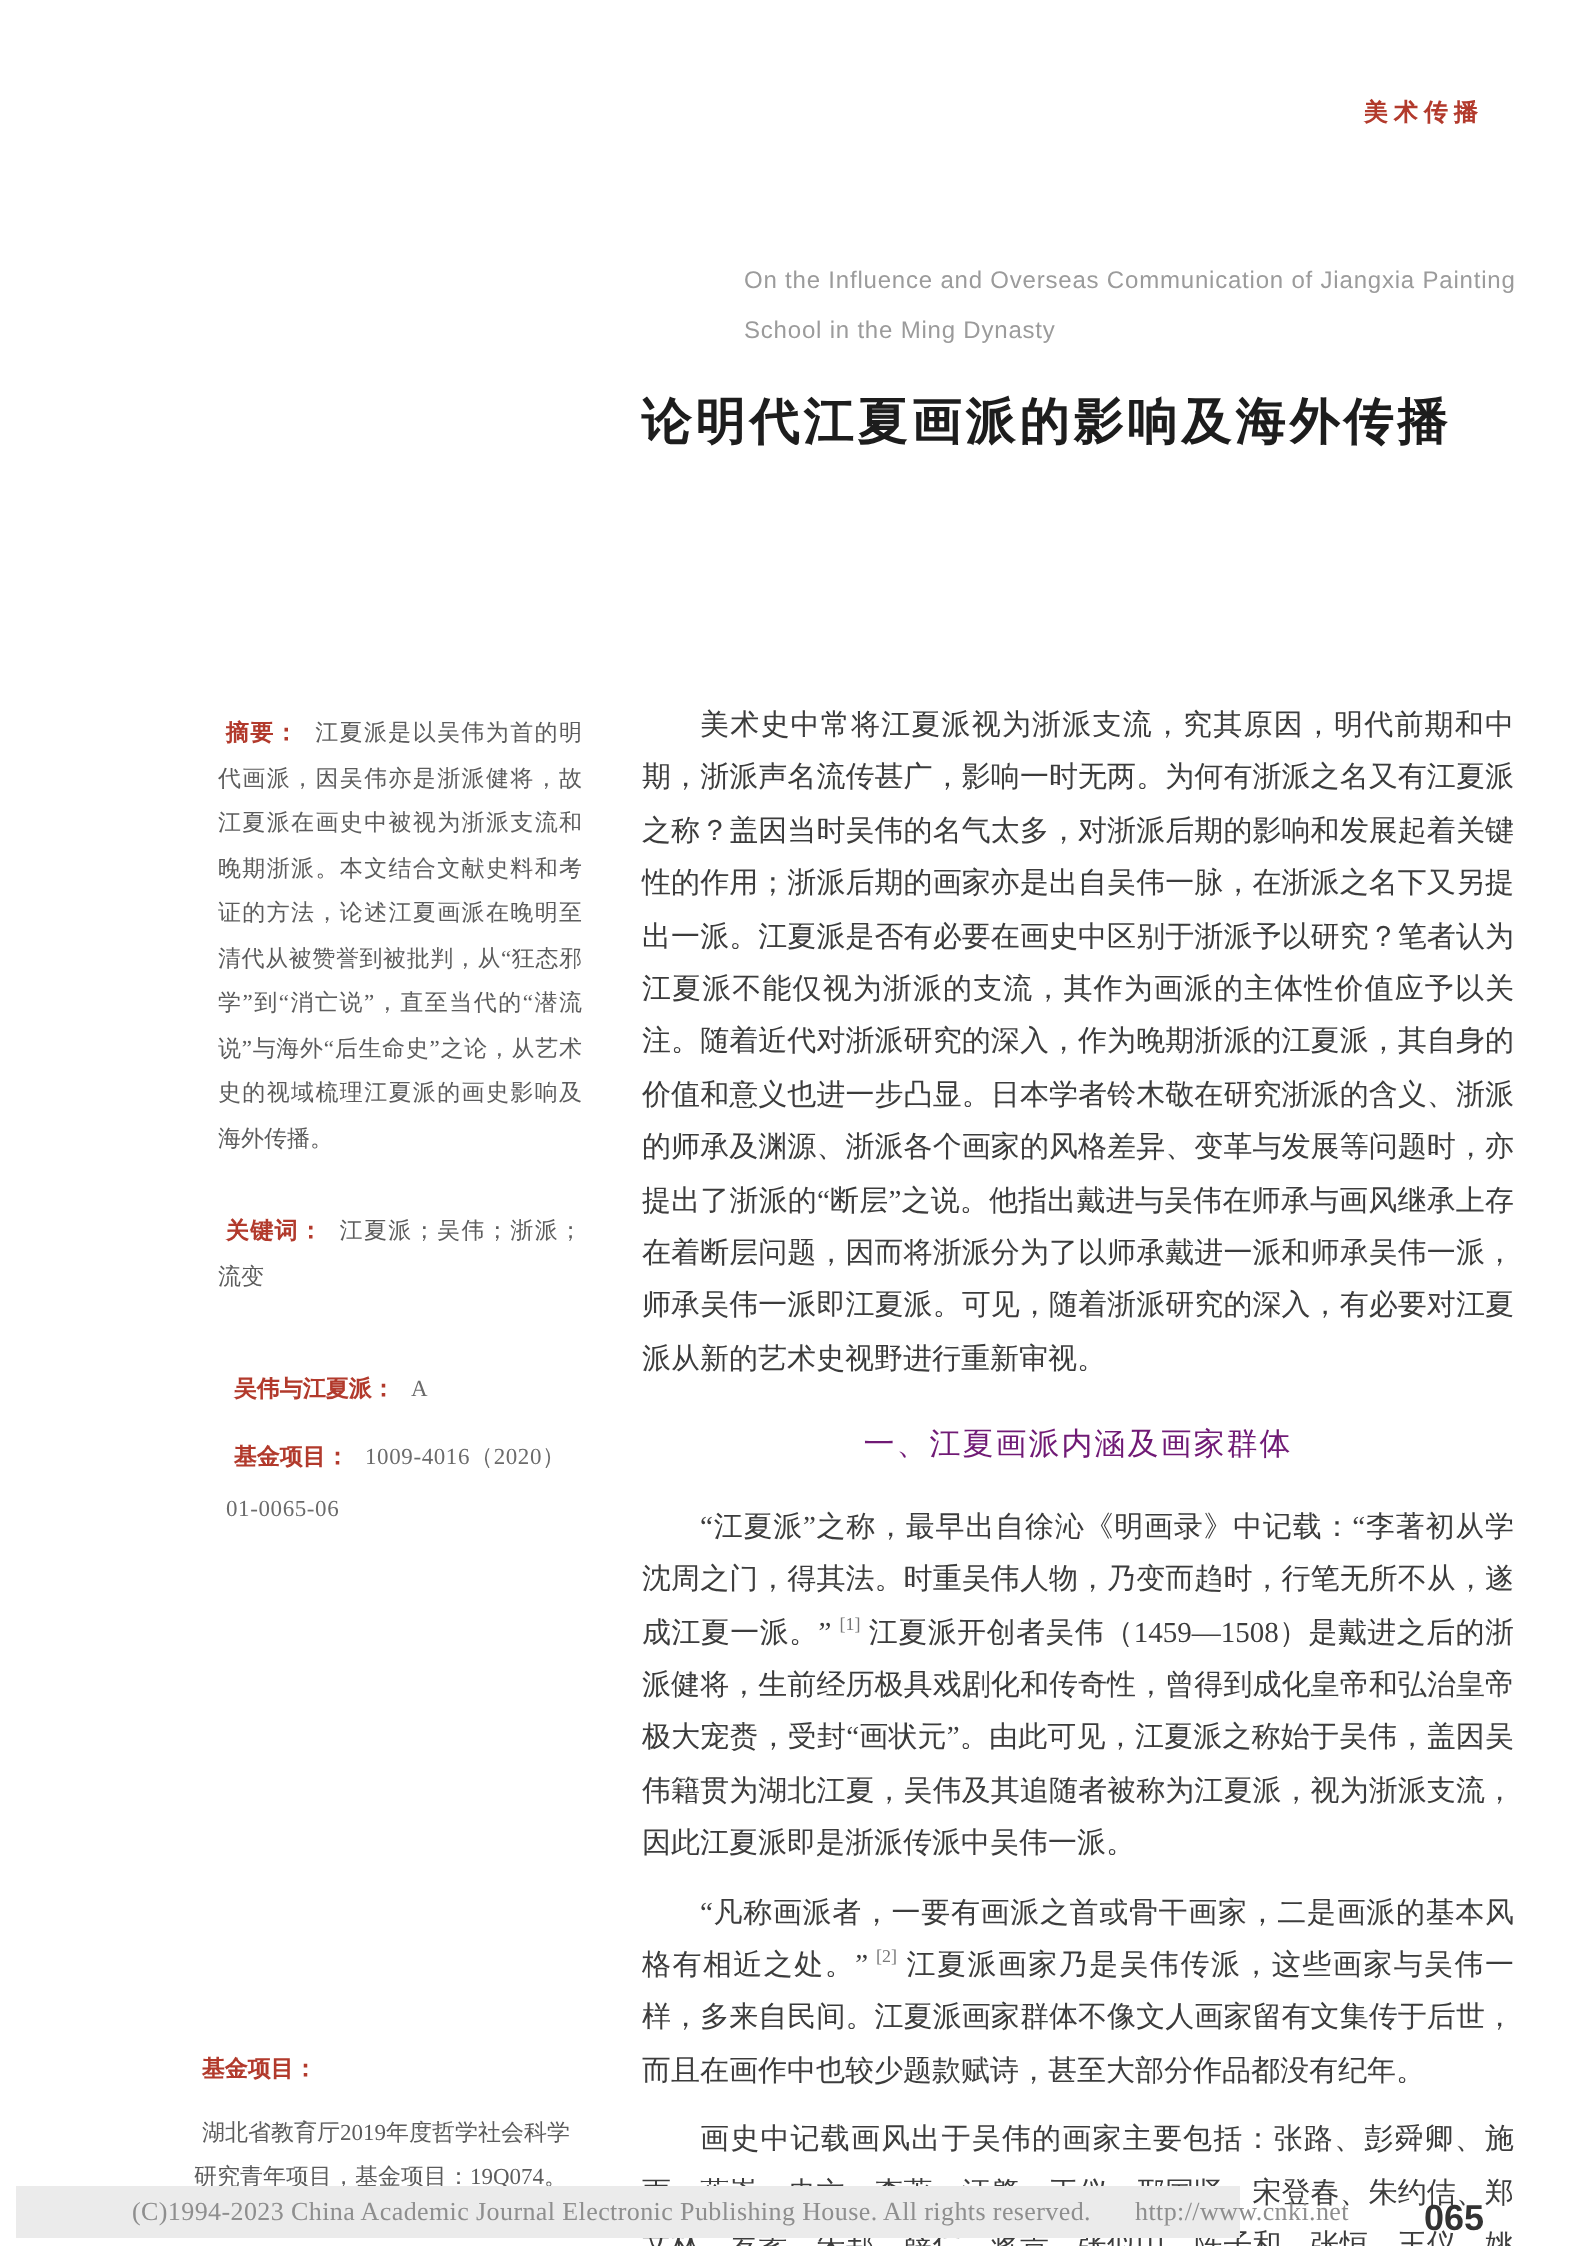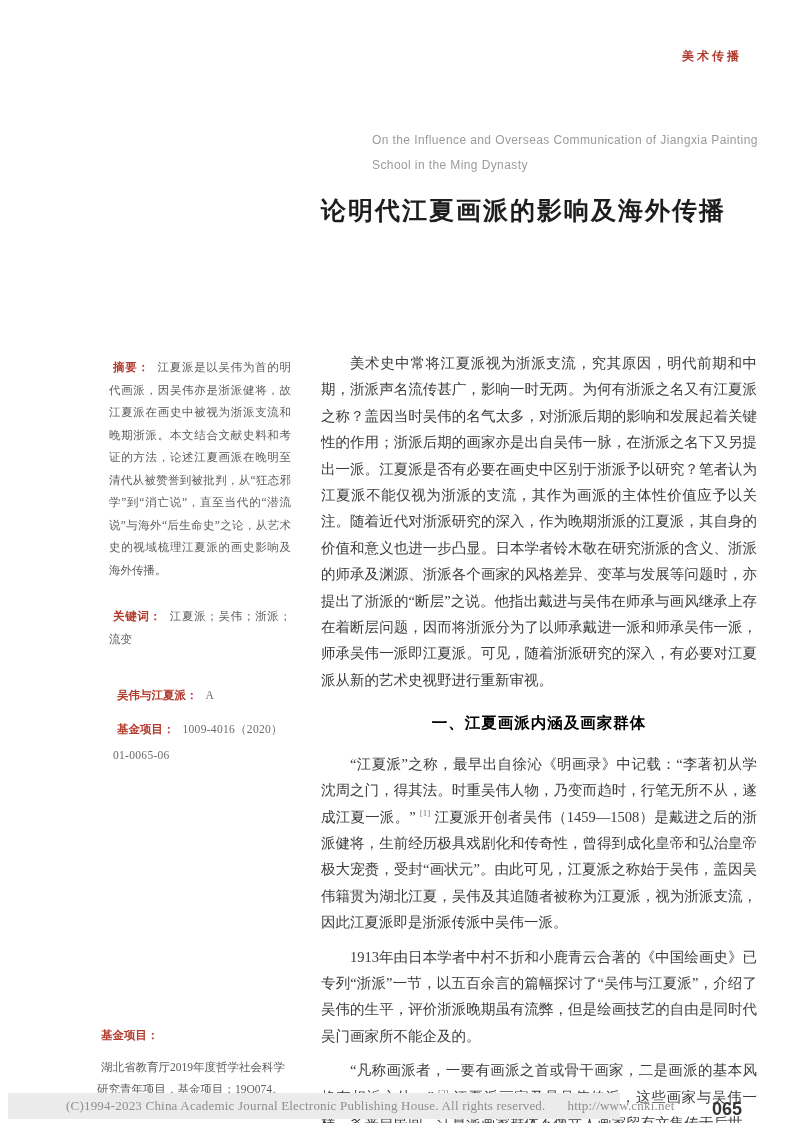--- a/index.html
+++ b/index.html
@@ -101,22 +101,22 @@
     width: 452px;
     font-size: 14.5px;
     line-height: 26.4px;
     color: #3c3c3c;
     text-align: justify;
   }
   .main-col p { text-indent: 2em; }
   .section-heading {
     font-family: "Liberation Sans", "DejaVu Sans", sans-serif;
     font-size: 15.5px;
-    font-weight: bold;
-    color: #000000;
+    font-weight: normal;
+    color: #701a75;
     text-align: center;
     margin: 9px 0 6px 0;
     letter-spacing: 1px;
   }
   sup.ref {
     font-size: 9px;
     color: #777777;
     vertical-align: super;
     line-height: 0;
   }
@@ -184,21 +184,20 @@
 
   <div class="fund-block">
     <span class="side-label">基金项目：</span>
     <span>湖北省教育厅2019年度哲学社会科学研究青年项目，基金项目：19Q074。</span>
   </div>
 
   <div class="main-col">
     <p class="refs">美术史中常将江夏派视为浙派支流，究其原因，明代前期和中期，浙派声名流传甚广，影响一时无两。为何有浙派之名又有江夏派之称？盖因当时吴伟的名气太多，对浙派后期的影响和发展起着关键性的作用；浙派后期的画家亦是出自吴伟一脉，在浙派之名下又另提出一派。江夏派是否有必要在画史中区别于浙派予以研究？笔者认为江夏派不能仅视为浙派的支流，其作为画派的主体性价值应予以关注。随着近代对浙派研究的深入，作为晚期浙派的江夏派，其自身的价值和意义也进一步凸显。日本学者铃木敬在研究浙派的含义、浙派的师承及渊源、浙派各个画家的风格差异、变革与发展等问题时，亦提出了浙派的“断层”之说。他指出戴进与吴伟在师承与画风继承上存在着断层问题，因而将浙派分为了以师承戴进一派和师承吴伟一派，师承吴伟一派即江夏派。可见，随着浙派研究的深入，有必要对江夏派从新的艺术史视野进行重新审视。</p>
     <div class="section-heading">一、江夏画派内涵及画家群体</div>
     <p class="refs">“江夏派”之称，最早出自徐沁《明画录》中记载：“李著初从学沈周之门，得其法。时重吴伟人物，乃变而趋时，行笔无所不从，遂成江夏一派。”<sup class="ref">[1]</sup>江夏派开创者吴伟（1459—1508）是戴进之后的浙派健将，生前经历极具戏剧化和传奇性，曾得到成化皇帝和弘治皇帝极大宠赉，受封“画状元”。由此可见，江夏派之称始于吴伟，盖因吴伟籍贯为湖北江夏，吴伟及其追随者被称为江夏派，视为浙派支流，因此江夏派即是浙派传派中吴伟一派。</p>
-    <p class="refs">1913年由日本学者中村不折和小鹿青云合著的《中国绘画史》已专列“浙派”一节，以五百余言的篇幅探讨了“吴伟与江夏派”，介绍了吴伟的生平，评价浙派晚期虽有流弊，但是绘画技艺的自由是同时代吴门画家所不能企及的。</p>
     <p class="refs">“凡称画派者，一要有画派之首或骨干画家，二是画派的基本风格有相近之处。”<sup class="ref">[2]</sup>江夏派画家乃是吴伟传派，这些画家与吴伟一样，多来自民间。江夏派画家群体不像文人画家留有文集传于后世，而且在画作中也较少题款赋诗，甚至大部分作品都没有纪年。</p>
     <p class="refs">画史中记载画风出于吴伟的画家主要包括：张路、彭舜卿、施雨、蒋嵩、史文、李著、汪肇、王仪、邢国贤、宋登春、朱约佶、郑文林、罗素、朱邦、薛仁、蒋贵、张似山、陈子和、张恒、王仪、姚一川、墨庄、万邦治、万邦正、</p>
   </div>
 
   <div class="footer-bar">
     <div class="footer-text">
       <span>(C)1994-2023 China Academic Journal Electronic Publishing House. All rights reserved.</span><span class="url">http://www.cnki.net</span>
     </div>
   </div>
   <div class="page-number">065</div>

